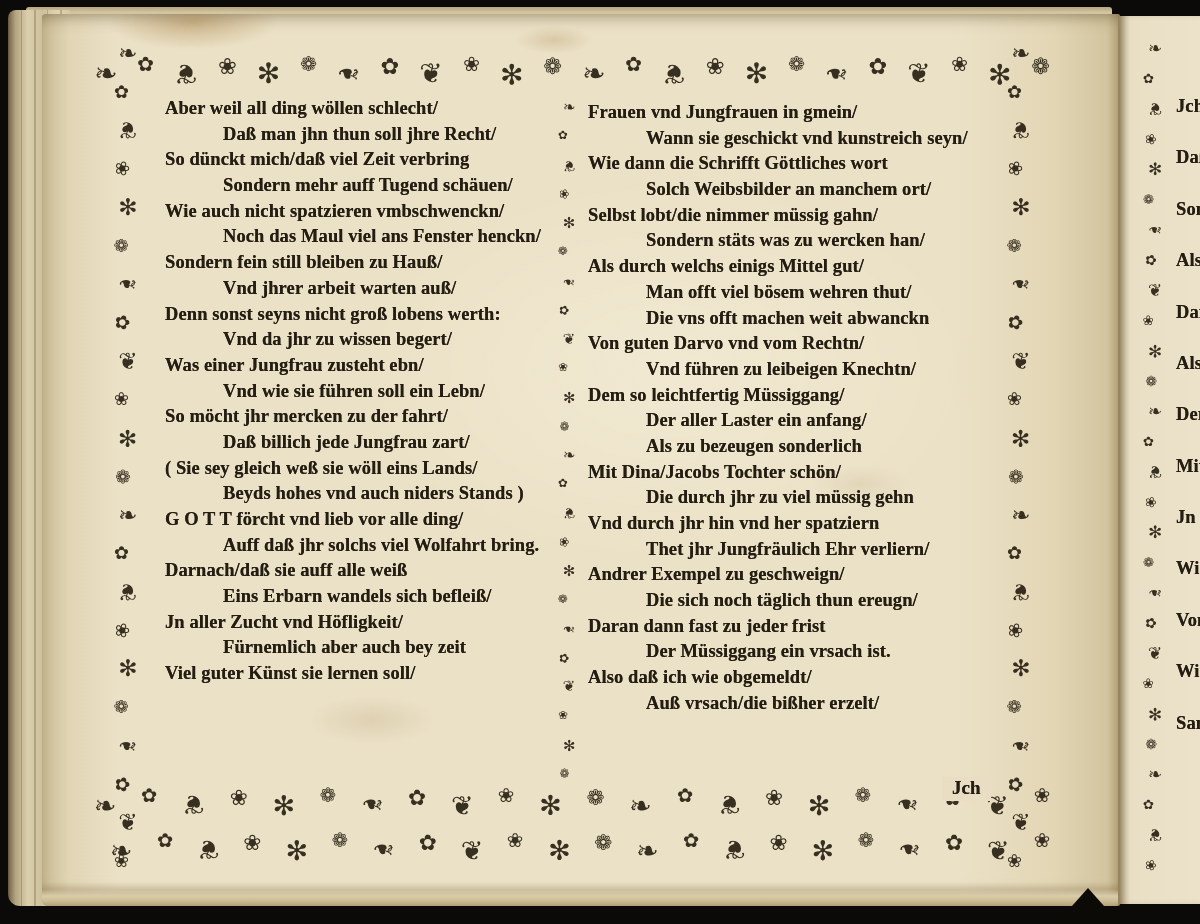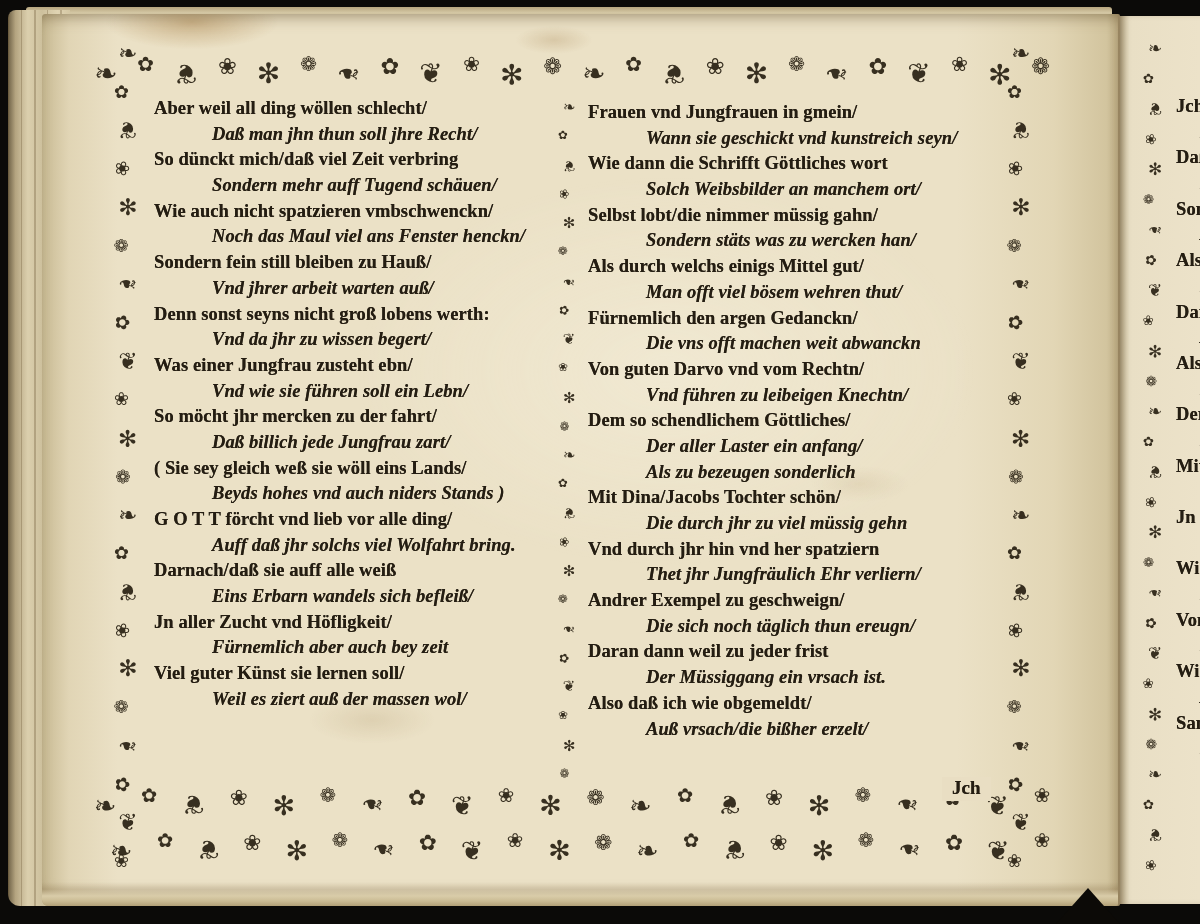--- a/index.html
+++ b/index.html
@@ -55,22 +55,22 @@
     display:flex;flex-direction:column;justify-content:space-around;}
   .border-bottom-wrap .b-h{position:relative;width:100%;height:44px;font-size:27px;}
   .border-bottom-wrap .row2{margin-left:16px;width:calc(100% - 16px);}
   .sliver-border{left:13px;top:24px;width:40px;height:832px;font-size:17px;}
 
   
   .col{position:absolute;color:#241d12;}
   .vline{white-space:nowrap;height:25.7px;line-height:25.7px;
     font:700 18.5px "Liberation Serif",serif;letter-spacing:.1px;
     text-shadow:0 0 .5px rgba(36,29,18,.85);}
-  .vline.ind{padding-left:58px;font-style:italic;}
-  .col-left{left:112px;top:84px;width:394px;}
+  .vline.ind{padding-left:58px;}
+  .col-left{left:123px;top:84px;width:394px;}
   .col-right{left:546px;top:88px;width:400px;}
   .sliver-text{position:absolute;left:56px;top:80px;width:200px;}
   .sliver-text .vline.ind{padding-left:24px;}
   .catchword{position:absolute;left:900px;top:763px;z-index:3;padding:0 10px 2px 10px;
     background:#e9dec3;font:700 19px "Liberation Serif",serif;color:#241d12;
     text-shadow:0 0 .5px rgba(36,29,18,.85);}
 </style>
 </head>
 <body>
 
@@ -249,45 +249,43 @@
         <div class="vline ind">Daß billich jede Jungfrau zart/</div>
         <div class="vline">( Sie sey gleich weß sie wöll eins Lands/</div>
         <div class="vline ind">Beyds hohes vnd auch niders Stands )</div>
         <div class="vline">G O T T förcht vnd lieb vor alle ding/</div>
         <div class="vline ind">Auff daß jhr solchs viel Wolfahrt bring.</div>
         <div class="vline">Darnach/daß sie auff alle weiß</div>
         <div class="vline ind">Eins Erbarn wandels sich befleiß/</div>
         <div class="vline">Jn aller Zucht vnd Höfligkeit/</div>
         <div class="vline ind">Fürnemlich aber auch bey zeit</div>
         <div class="vline">Viel guter Künst sie lernen soll/</div>
-        <div class="vline ind">Weil es ziert auß der massen wol/</div>
       </div>
     <div class="col col-right">
         <div class="vline">Frauen vnd Jungfrauen in gmein/</div>
         <div class="vline ind">Wann sie geschickt vnd kunstreich seyn/</div>
         <div class="vline">Wie dann die Schrifft Göttliches wort</div>
         <div class="vline ind">Solch Weibsbilder an manchem ort/</div>
         <div class="vline">Selbst lobt/die nimmer müssig gahn/</div>
         <div class="vline ind">Sondern stäts was zu wercken han/</div>
         <div class="vline">Als durch welchs einigs Mittel gut/</div>
         <div class="vline ind">Man offt viel bösem wehren thut/</div>
-        <div class="vline">Fürnemlich den argen Gedanckn/</div>
         <div class="vline ind">Die vns offt machen weit abwanckn</div>
         <div class="vline">Von guten Darvo vnd vom Rechtn/</div>
         <div class="vline ind">Vnd führen zu leibeigen Knechtn/</div>
-        <div class="vline">Dem so schendlichem Göttliches/</div>
+        <div class="vline">Dem so leichtfertig Müssiggang/</div>
         <div class="vline ind">Der aller Laster ein anfang/</div>
         <div class="vline ind">Als zu bezeugen sonderlich</div>
         <div class="vline">Mit Dina/Jacobs Tochter schön/</div>
         <div class="vline ind">Die durch jhr zu viel müssig gehn</div>
         <div class="vline">Vnd durch jhr hin vnd her spatziern</div>
         <div class="vline ind">Thet jhr Jungfräulich Ehr verliern/</div>
         <div class="vline">Andrer Exempel zu geschweign/</div>
         <div class="vline ind">Die sich noch täglich thun ereugn/</div>
-        <div class="vline">Daran dann weil zu jeder frist</div>
+        <div class="vline">Daran dann fast zu jeder frist</div>
         <div class="vline ind">Der Müssiggang ein vrsach ist.</div>
         <div class="vline">Also daß ich wie obgemeldt/</div>
         <div class="vline ind">Auß vrsach/die bißher erzelt/</div>
       </div>
 
     <div class="catchword">Jch</div>
 
     <div class="page-bottom-edge"></div>
   </div>
 

